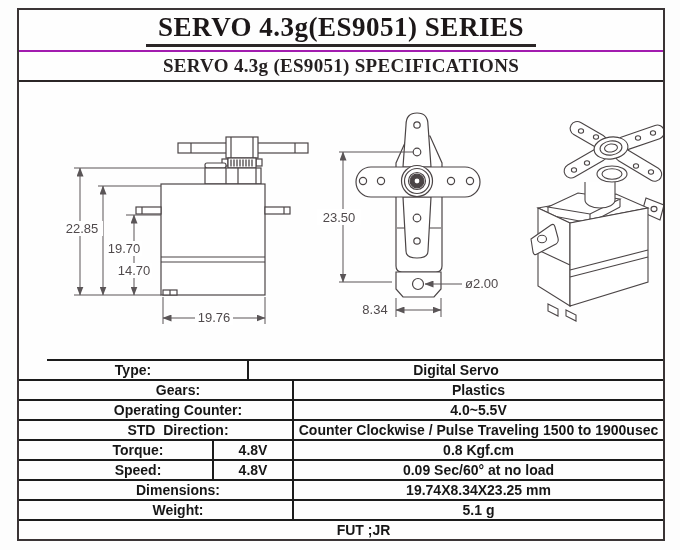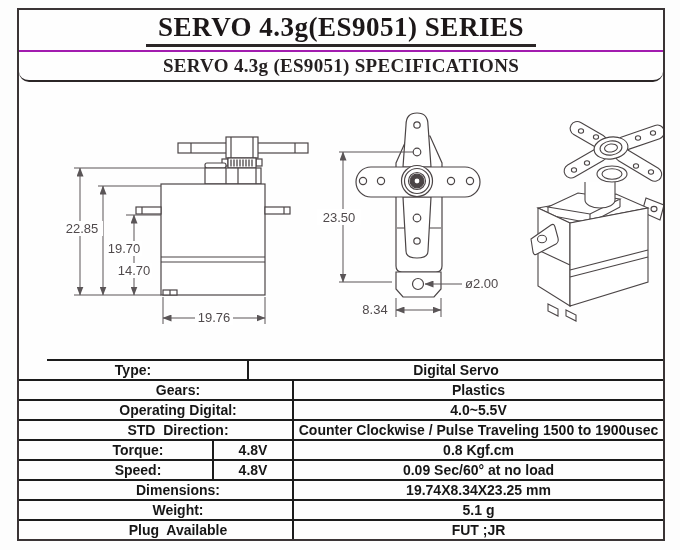--- a/index.html
+++ b/index.html
@@ -4,21 +4,21 @@
 <style>
   html,body{margin:0;padding:0;background:#fdfdfd;}
   .page{position:relative;width:680px;height:550px;background:#fdfdfd;overflow:hidden;
         font-family:"Liberation Sans",sans-serif;}
   .frame{position:absolute;left:17px;top:8px;width:644px;height:529px;
          border:2px solid #3a3435;display:flex;flex-direction:column;background:#fefefe;}
   .title-band{height:40px;border-bottom:2px solid #a21caf;display:flex;align-items:center;justify-content:center;}
   .title-band span{font-family:"Liberation Serif",serif;font-weight:700;font-size:27px;letter-spacing:.5px;
          color:#1c1718;border-bottom:3px solid #2b2627;padding:0 12px 1px 12px;line-height:1.1;}
   .subtitle-band{height:28px;border-bottom:2px solid #2b2627;display:flex;align-items:center;justify-content:center;
-         font-family:"Liberation Serif",serif;font-weight:700;font-size:19px;color:#241f20;letter-spacing:.3px;border-radius:10px;}
+         font-family:"Liberation Serif",serif;font-weight:700;font-size:19px;color:#241f20;letter-spacing:.3px;}
   .drawings{position:relative;height:277px;border-bottom:2px solid #1c1c1c;overflow:hidden;margin-left:28px;}
   .drawings svg{position:absolute;}
   #sideview{left:11px;top:18px;}
   #frontview{left:266px;top:23px;}
   #isoview{left:461px;top:28px;}
   .spec-table{flex:1;display:flex;flex-direction:column;}
   .trow{flex:1;display:flex;align-items:stretch;}
   .trow + .trow{border-top:2px solid #1c1c1c;padding-left:45px;}
   .cell{display:flex;align-items:center;justify-content:center;
         font-weight:700;font-size:14px;color:#161616;white-space:pre;line-height:1;}
@@ -229,21 +229,21 @@
         <div class="cell label-cell">Type:</div>
         <div class="cell value-cell">Digital Servo</div>
       </div>
 
       <div class="trow">
         <div class="cell label-cell">Gears:</div>
         <div class="cell value-cell">Plastics</div>
       </div>
 
       <div class="trow">
-        <div class="cell label-cell">Operating Digital:</div>
+        <div class="cell label-cell">Operating Counter:</div>
         <div class="cell value-cell">4.0~5.5V</div>
       </div>
 
       <div class="trow">
         <div class="cell label-cell">STD  Direction:</div>
         <div class="cell value-cell">Counter Clockwise / Pulse Traveling 1500 to 1900usec</div>
       </div>
 
       <div class="trow">
         <div class="cell label-narrow">Torque:</div>
@@ -261,19 +261,18 @@
         <div class="cell label-cell">Dimensions:</div>
         <div class="cell value-cell">19.74X8.34X23.25 mm</div>
       </div>
 
       <div class="trow">
         <div class="cell label-cell">Weight:</div>
         <div class="cell value-cell">5.1 g</div>
       </div>
 
       <div class="trow">
-        <div class="cell label-cell">Plug  Available</div>
         <div class="cell value-cell">FUT ;JR</div>
       </div>
 
     </div>
   </div>
 </div>
 
 </body></html>

